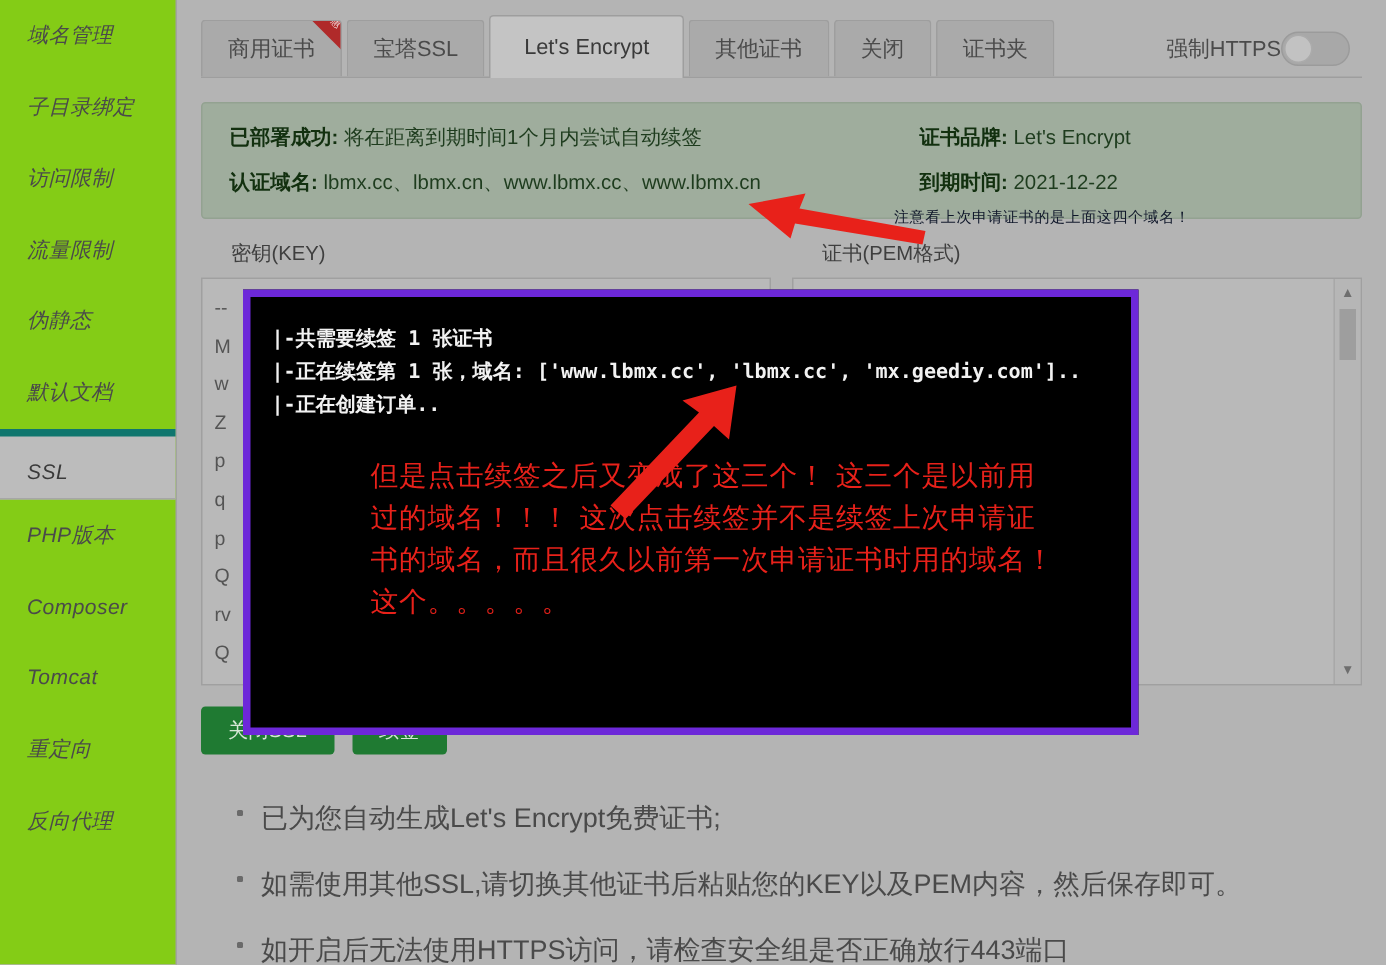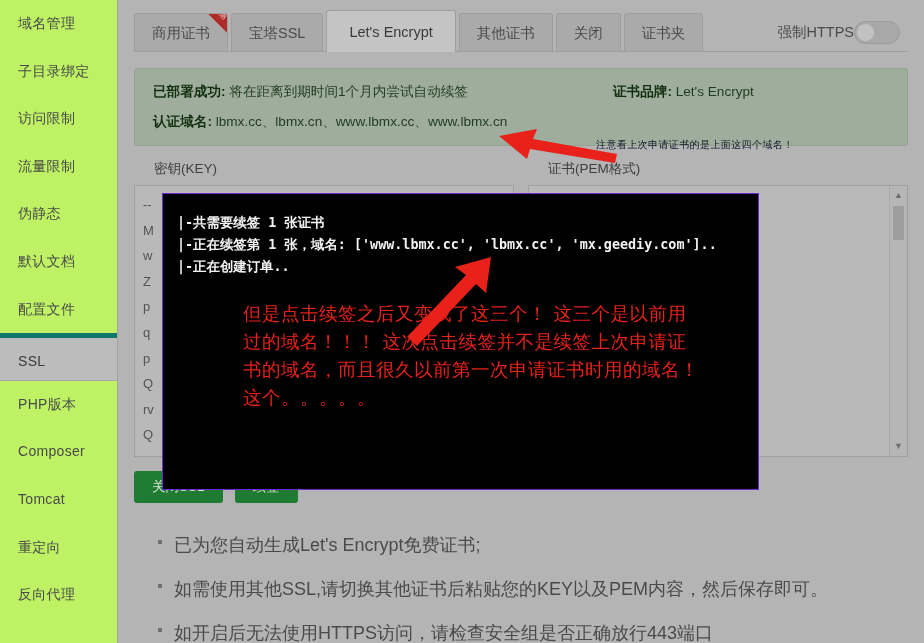--- a/index.html
+++ b/index.html
@@ -7,24 +7,25 @@
     width:924px;height:643px;overflow:hidden;
     background:#b4b4b4;
     font-family:"Liberation Sans","DejaVu Sans",sans-serif;
     -webkit-font-smoothing:antialiased;
   }
   .app{position:relative;width:924px;height:643px;display:flex;}
 
   
   .sidebar{
     width:118px;flex:0 0 118px;height:643px;
-    background:#bef264;
+    background:#84cc16;
     border-right:1px solid #a2a2a2;
     box-sizing:border-box;
     position:relative;
+    font-style:italic;
   }
   .side-item{
     height:47.6px;line-height:47.6px;
     padding-left:18px;
     font-size:14px;color:#4a4a4a;
     box-sizing:border-box;
     white-space:nowrap;
     letter-spacing:.3px;
   }
   .side-item.active{
@@ -217,21 +218,21 @@
     content:"";position:absolute;left:0;top:7px;
     width:4px;height:4px;background:#6a6a6a;border-radius:1px;
   }
 
   
   .terminal{
     position:absolute;
     left:162px;top:193px;
     width:597px;height:297px;
     background:#000;
-    border:1px solid #6d28d9;
+    border:5px solid #6d28d9;
     box-sizing:border-box;
     padding:18px 14px 10px 14px;
     z-index:40;
     overflow:hidden;
   }
   .term-line{
     font-family:"DejaVu Sans Mono","Liberation Mono",monospace;
     font-size:13.4px;
     font-weight:bold;
     color:#f2f2f2;
@@ -267,21 +268,20 @@
 
 <div class="app">
 
   <div class="sidebar">
     <div class="side-item">域名管理</div>
     <div class="side-item">子目录绑定</div>
     <div class="side-item">访问限制</div>
     <div class="side-item">流量限制</div>
     <div class="side-item">伪静态</div>
     <div class="side-item">默认文档</div>
-    <div class="side-item">配置文件</div>
     <div class="side-item active">SSL</div>
     <div class="side-item">PHP版本</div>
     <div class="side-item">Composer</div>
     <div class="side-item">Tomcat</div>
     <div class="side-item">重定向</div>
     <div class="side-item">反向代理</div>
   </div>
 
   <div class="main">
 
@@ -324,20 +324,24 @@
         </div>
         <div class="info-row">
           <b>认证域名:</b>
           <span class="val">lbmx.cc、lbmx.cn、www.lbmx.cc、www.lbmx.cn</span>
         </div>
       </div>
       <div class="info-col right">
         <div class="info-row">
           <b>证书品牌:</b>
           <span class="val">Let's Encrypt</span>
+        </div>
+        <div class="info-row">
+          <b>到期时间:</b>
+          <span class="val">2021-12-22</span>
         </div>
       </div>
     </div>
 
     <div class="fields">
       <div class="field">
         <div class="field-label">密钥(KEY)</div>
         <div class="ta">--
 M
 w

